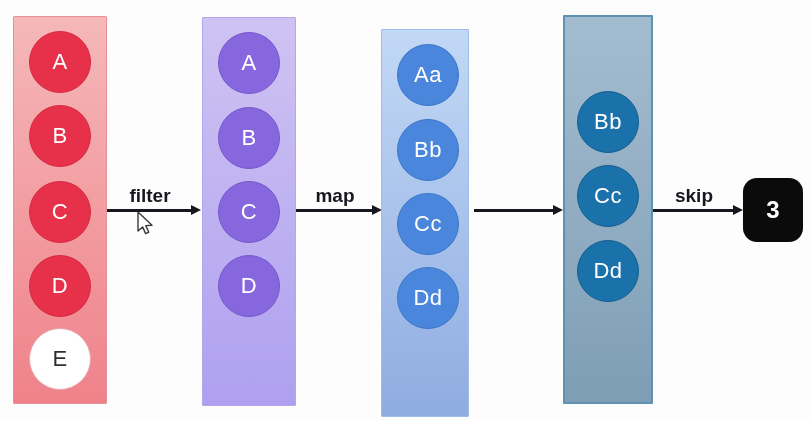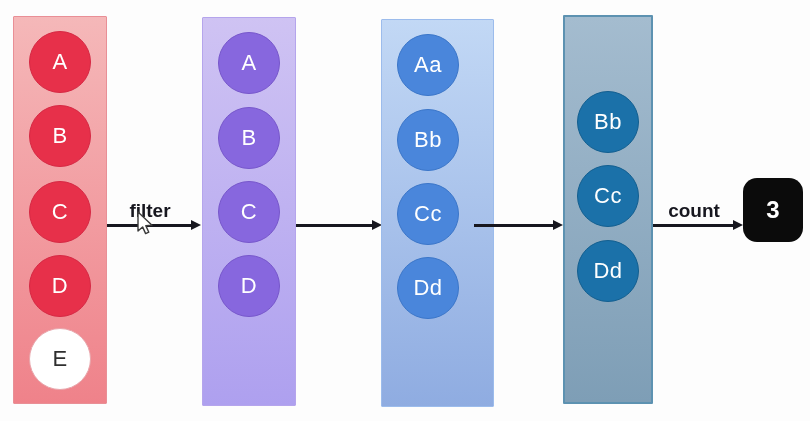--- a/index.html
+++ b/index.html
@@ -18,42 +18,42 @@
   }
   .stage{
     position:absolute;
     border:1px solid;
     border-radius:1px;
   }
   .stage.s1{left:13px;top:16px;width:94px;height:388px;
     background:linear-gradient(to bottom,var(--c1-top),var(--c1-bottom));border-color:var(--c1-border);}
   .stage.s2{left:202px;top:17px;width:94px;height:389px;
     background:linear-gradient(to bottom,var(--c2-top),var(--c2-bottom));border-color:var(--c2-border);}
-  .stage.s3{left:381px;top:19px;width:113px;height:388px;
+  .stage.s3{left:381px;top:29px;width:88px;height:388px;
     background:linear-gradient(to bottom,var(--c3-top),var(--c3-bottom));border-color:var(--c3-border);padding-left:47px;}
   .stage.s4{left:563px;top:15px;width:90px;height:389px;
     background:linear-gradient(to bottom,var(--c4-top),var(--c4-bottom));border-color:var(--c4-border);border-width:2px;}
   .circle{
     position:absolute;
     width:62px;height:62px;
     border-radius:50%;
     display:flex;align-items:center;justify-content:center;
     color:#FFFFFF;
     font-size:22px;
     letter-spacing:.5px;
   }
   .s1 .circle{left:15px;background:var(--c1-circle);border:1px solid var(--c1-circle-border);}
   .s2 .circle{left:15px;background:var(--c2-circle);border:1px solid var(--c2-circle-border);}
   .s3 .circle{left:15px;background:var(--c3-circle);border:1px solid var(--c3-circle-border);}
   .s4 .circle{left:12px;background:var(--c4-circle);border:1px solid var(--c4-circle-border);}
   .circle.plain{background:var(--plain-circle);border:1px solid #E9A6AC;color:var(--plain-text);}
   .cy1{top:14px;} .cy2{top:89px;} .cy3{top:163px;} .cy4{top:237px;} .cy5{top:311px;}
   .s1 .cy2{top:88px;} .s1 .cy3{top:164px;} .s1 .cy4{top:238px;}
   .s4 .cy2{top:74px;} .s4 .cy3{top:148px;} .s4 .cy4{top:223px;}
-  .arrow{position:absolute;top:185px;height:40px;margin-top:15px;}
+  .arrow{position:absolute;top:185px;height:40px;}
   .a1{left:107px;width:94px;}
   .a2{left:296px;width:86px;}
   .a3{left:474px;width:89px;}
   .a4{left:653px;width:90px;}
   .arrow .label{
     position:absolute;left:0;right:8px;top:0;
     text-align:center;
     font-weight:bold;
     font-size:19px;
     color:var(--ink);
@@ -96,20 +96,21 @@
 </div>
 
 <div class="stage s2">
   <div class="circle cy1">A</div>
   <div class="circle cy2">B</div>
   <div class="circle cy3">C</div>
   <div class="circle cy4">D</div>
 </div>
 
 <div class="arrow a2">
+  <div class="label">map</div>
   <div class="shaft"></div>
   <div class="head"></div>
 </div>
 
 <div class="stage s3">
   <div class="circle cy1">Aa</div>
   <div class="circle cy2">Bb</div>
   <div class="circle cy3">Cc</div>
   <div class="circle cy4">Dd</div>
 </div>
@@ -119,21 +120,21 @@
   <div class="head"></div>
 </div>
 
 <div class="stage s4">
   <div class="circle cy2">Bb</div>
   <div class="circle cy3">Cc</div>
   <div class="circle cy4">Dd</div>
 </div>
 
 <div class="arrow a4">
-  <div class="label">count</div>
+  <div class="label">skip</div>
   <div class="shaft"></div>
   <div class="head"></div>
 </div>
 
 <div class="result">
   <span>3</span>
 </div>
 
 <svg class="cursor" width="22" height="28" viewBox="0 0 22 28">
   <polygon points="3,1 3,20 7.6,15.9 10.6,22.6 13.8,21.2 10.8,14.6 17,14.2" fill="#FFFFFF" stroke="#3A3A3A" stroke-width="1.4" stroke-linejoin="round"></polygon>

